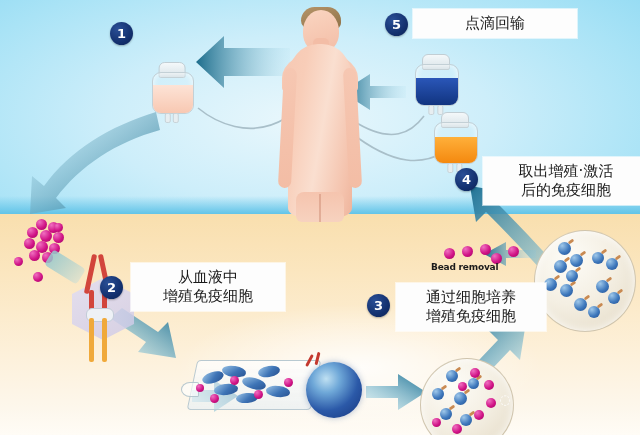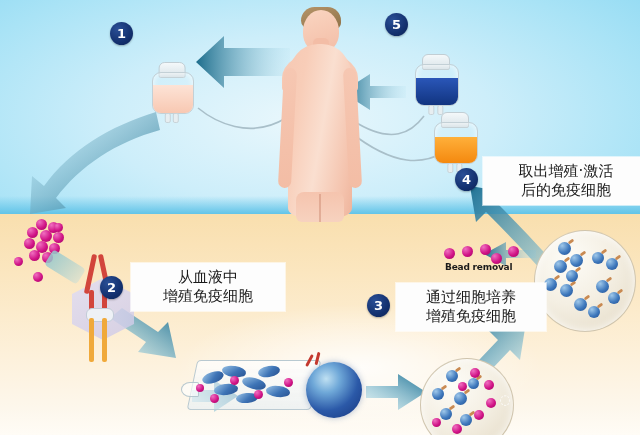--- a/index.html
+++ b/index.html
@@ -361,32 +361,33 @@
     <span class="tcell" style="left:26px;top:34px;width:12px;height:12px;"></span>
   </div>
 
   <div class="beadrow">
     <span class="bead" style="left:0;top:4px;width:11px;height:11px;"></span>
     <span class="bead" style="left:18px;top:2px;width:11px;height:11px;"></span>
     <span class="bead" style="left:36px;top:0;width:11px;height:11px;"></span>
     <span class="bead" style="left:47px;top:9px;width:11px;height:11px;"></span>
     <span class="bead" style="left:64px;top:2px;width:11px;height:11px;"></span>
   </div>
-  <div class="engtext" style="left:436px;top:262px;padding-left:9px;">Bead removal</div>
+  <div class="engtext" style="left:422px;top:262px;padding-left:9px;">Bead removal</div>
 
   <div class="badge" style="left:110px;top:22px;">1</div>
 
   <div class="badge" style="left:100px;top:276px;">2</div>
   <div class="labelbox" style="left:131px;top:263px;width:130px;">从血液中
 增殖免疫细胞</div>
 
   <div class="badge" style="left:367px;top:294px;">3</div>
   <div class="labelbox" style="left:396px;top:283px;width:126px;">通过细胞培养
 增殖免疫细胞</div>
 
   <div class="badge" style="left:455px;top:168px;">4</div>
   <div class="labelbox" style="left:483px;top:157px;width:142px;">取出增殖·激活
 后的免疫细胞</div>
 
   <div class="badge" style="left:385px;top:13px;">5</div>
+  <div class="labelbox" style="left:413px;top:9px;width:140px;">点滴回输</div>
 
   <div class="watermark">◌</div>
 </div>
 
 </body></html>

